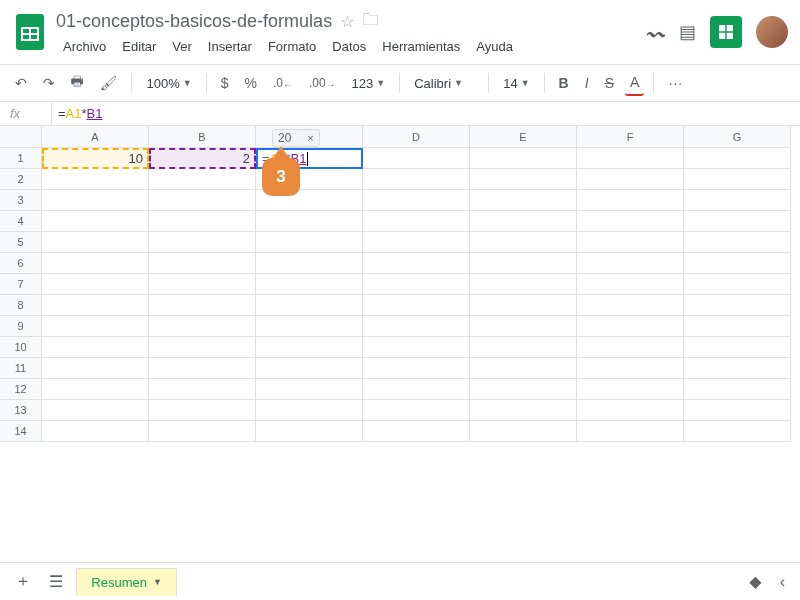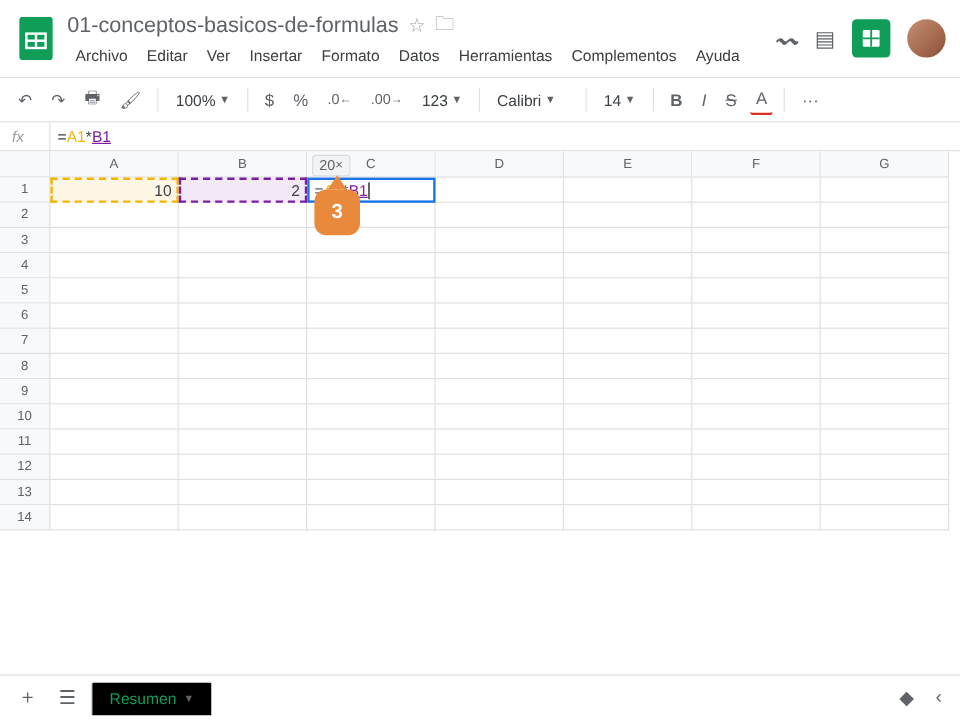--- a/index.html
+++ b/index.html
@@ -15,46 +15,46 @@
 .header-actions { display: flex; align-items: center; gap: 14px; }
 .header-icon { color: #5f6368; cursor: pointer; font-size: 18px; }
 .share-btn { width: 32px; height: 32px; background: #0f9d58; border-radius: 4px; display: flex; align-items: center; justify-content: center; }
 .avatar { width: 32px; height: 32px; border-radius: 50%; background: linear-gradient(135deg, #c89070 0%, #8a5038 100%); }
 .toolbar { height: 38px; border-top: 1px solid #e0e0e0; border-bottom: 1px solid #e0e0e0; display: flex; align-items: center; padding: 0 10px; gap: 6px; }
 .tb-btn { color: #5f6368; cursor: pointer; padding: 4px 5px; font-size: 14px; border-radius: 3px; display: flex; align-items: center; }
 .tb-sep { width: 1px; height: 20px; background: #e0e0e0; margin: 0 3px; }
 .tb-dropdown { display: flex; align-items: center; gap: 3px; font-size: 13px; color: #3c4043; padding: 3px 5px; cursor: pointer; }
 .caret { font-size: 9px; color: #5f6368; }
 .formula-bar { height: 24px; display: flex; align-items: center; border-bottom: 1px solid #e0e0e0; }
-.fx-label { width: 42px; padding-left: 10px; color: #9aa0a6; font-style: italic; font-size: 13px; border-right: 1px solid #e0e0e0; height: 100%; display: flex; align-items: center; }
+.fx-label { width: 52px; padding-left: 10px; color: #9aa0a6; font-style: italic; font-size: 13px; border-right: 1px solid #e0e0e0; height: 100%; display: flex; align-items: center; }
 .fx-content { padding-left: 6px; font-size: 13px; color: #3c4043; }
 .fx-eq { color: #3c4043; }
 .fx-a1 { color: #f4b400; }
 .fx-star { color: #3c4043; }
 .fx-b1 { color: #7b1fa2; text-decoration: underline; }
 .grid { position: relative; }
 .col-headers { display: flex; height: 22px; }
 .corner { width: 42px; background: #f8f9fa; border-right: 1px solid #e0e0e0; border-bottom: 1px solid #e0e0e0; }
 .col-h { width: 107px; background: #f8f9fa; border-right: 1px solid #e0e0e0; border-bottom: 1px solid #e0e0e0; display: flex; align-items: center; justify-content: center; font-size: 11px; color: #5f6368; }
 .row { display: flex; height: 21px; }
 .row-h { width: 42px; background: #f8f9fa; border-right: 1px solid #e0e0e0; border-bottom: 1px solid #e0e0e0; display: flex; align-items: center; justify-content: center; font-size: 11px; color: #5f6368; }
 .cell { width: 107px; border-right: 1px solid #e0e0e0; border-bottom: 1px solid #e0e0e0; display: flex; align-items: center; padding: 0 4px; font-size: 13px; }
 .cell-right { justify-content: flex-end; }
 .cell-a1 { border: 2px dashed #f4b400; background: #fef7e6; }
 .cell-b1 { border: 2px dashed #7b1fa2; background: #f3e9f6; }
 .cell-c1 { border: 2px solid #1a73e8; background: #fff; position: relative; justify-content: flex-start; overflow: visible; }
 .c1-formula { font-size: 13px; color: #5f6368; display: flex; align-items: center; }
 .cursor-line { width: 1px; height: 14px; background: #000; display: inline-block; margin-left: 1px; }
-.result-tooltip { position: absolute; top: -21px; left: 2px; background: #f1f3f4; border: 1px solid #dadce0; border-radius: 3px; padding: 1px 5px; font-size: 12px; color: #5f6368; display: flex; align-items: center; gap: 0; }
+.result-tooltip { position: absolute; top: -21px; left: 14px; background: #f1f3f4; border: 1px solid #dadce0; border-radius: 3px; padding: 1px 5px; font-size: 12px; color: #5f6368; display: flex; align-items: center; gap: 16px; }
 .result-x { font-size: 11px; cursor: pointer; }
 .callout { position: absolute; top: 158px; left: 262px; width: 38px; height: 38px; background: #e8893c; border-radius: 10px; display: flex; align-items: center; justify-content: center; color: #fff; font-weight: bold; font-size: 17px; }
 .callout-tail { position: absolute; top: -12px; left: 50%; transform: translateX(-50%); width: 0; height: 0; border-left: 8px solid transparent; border-right: 8px solid transparent; border-bottom: 12px solid #e8893c; }
 .bottom-bar { position: absolute; bottom: 0; left: 0; right: 0; height: 38px; border-top: 1px solid #e0e0e0; display: flex; align-items: center; padding: 0 10px; gap: 8px; background: #fff; }
 .plus-btn, .menu-btn, .explore-btn, .chev-btn { color: #5f6368; cursor: pointer; padding: 5px; font-size: 16px; }
-.tab { background: #000000; border: 1px solid #e0e0e0; border-bottom: none; padding: 6px 14px; font-size: 13px; color: #0f9d58; font-weight: 500; display: flex; align-items: center; gap: 6px; border-radius: 2px 2px 0 0; }
+.tab { background: #fef9c3; border: 1px solid #e0e0e0; border-bottom: none; padding: 6px 14px; font-size: 13px; color: #0f9d58; font-weight: 500; display: flex; align-items: center; gap: 6px; border-radius: 2px 2px 0 0; }
 .bottom-spacer { flex: 1; }
 .underline-red { border-bottom: 2px solid #d93025; }
 </style>
 </head>
 <body>
 
 <div class="header">
   <div class="logo">
     <svg class="logo-svg" viewBox="0 0 28 36">
         <rect x="0" y="0" width="28" height="36" rx="3" fill="#0f9d58"></rect>
@@ -70,21 +70,20 @@
       <span class="folder-icon">🗀</span>
     </div>
     <div class="menu-bar">
       <span class="menu-item">Archivo</span>
       <span class="menu-item">Editar</span>
       <span class="menu-item">Ver</span>
       <span class="menu-item">Insertar</span>
       <span class="menu-item">Formato</span>
       <span class="menu-item">Datos</span>
       <span class="menu-item">Herramientas</span>
-      <span class="menu-item">Complementos</span>
       <span class="menu-item">Ayuda</span>
     </div>
   </div>
   <div class="header-actions">
     <span class="header-icon">〰</span>
     <span class="header-icon">▤</span>
     <div class="share-btn">
       <svg width="18" height="18" viewBox="0 0 18 18">
           <rect x="2" y="2" width="14" height="14" fill="#fff" rx="1"></rect>
           <line x1="2" y1="9" x2="16" y2="9" stroke="#0f9d58" stroke-width="1.5"></line>

